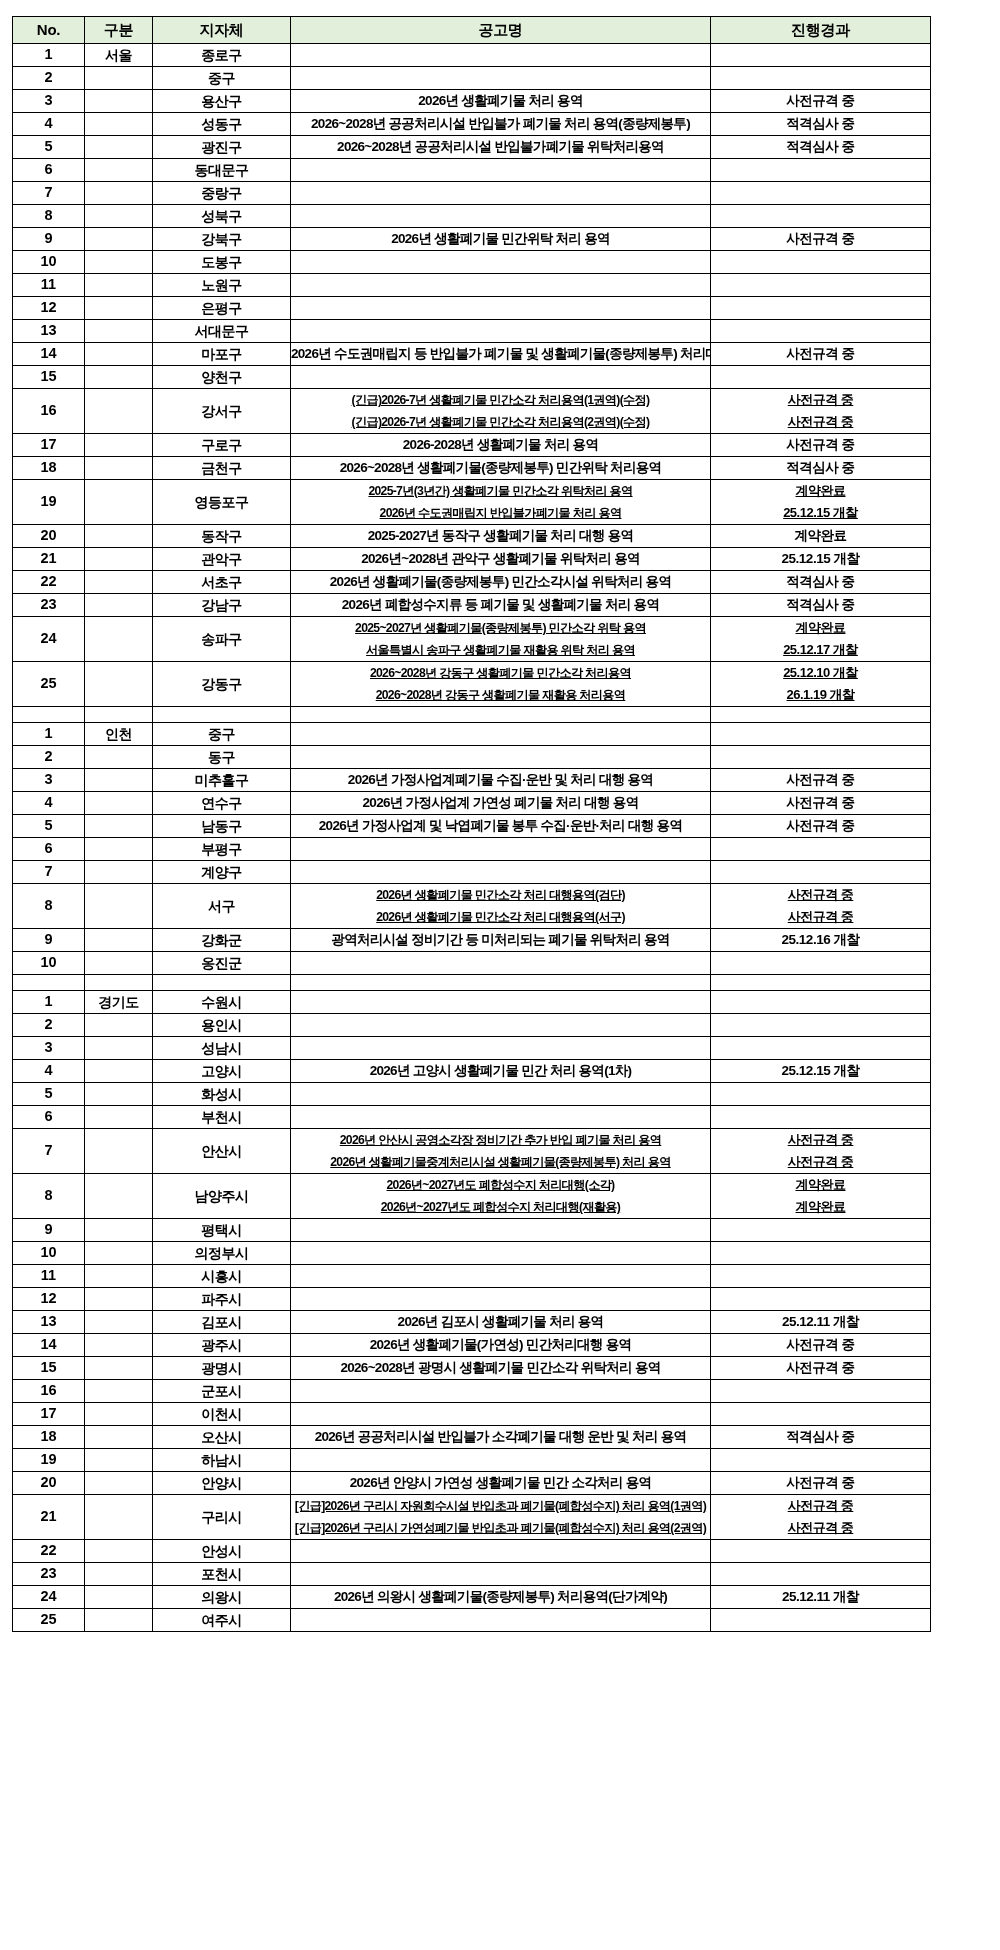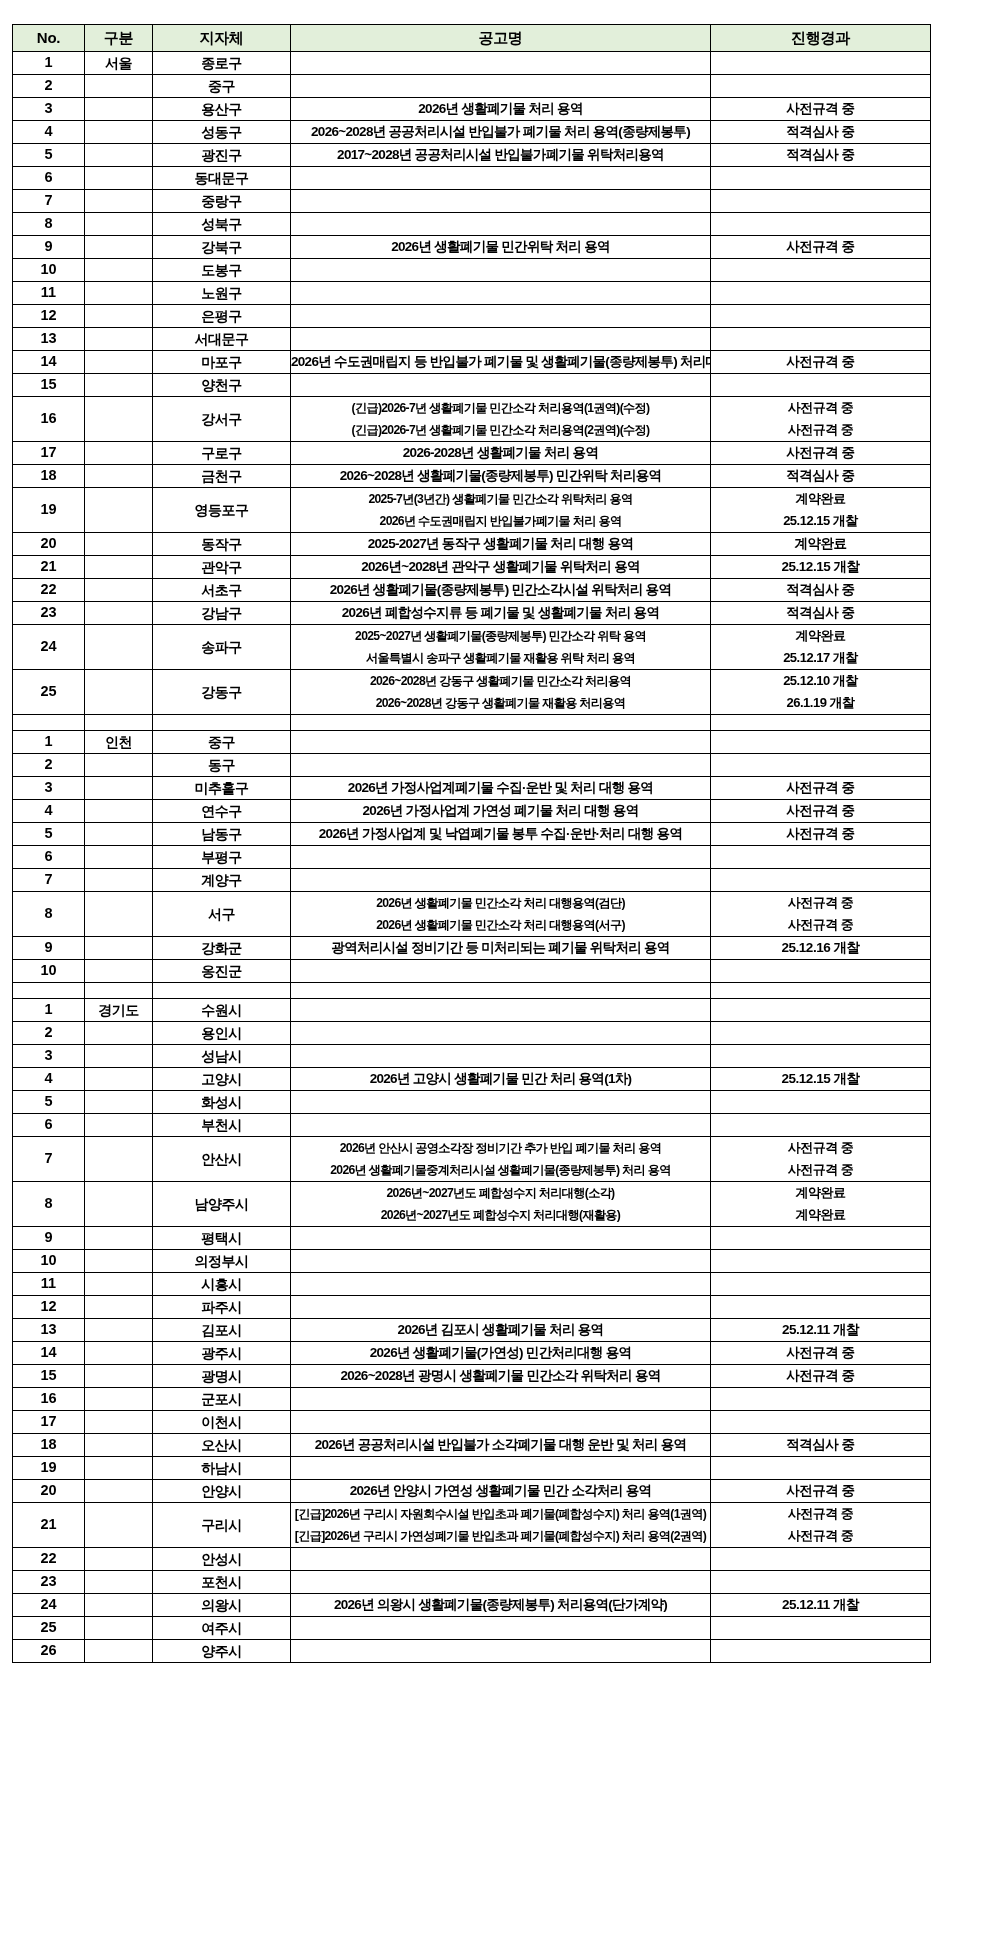--- a/index.html
+++ b/index.html
@@ -7,21 +7,21 @@
   body{
     width:1000px;height:1950px;
     font-family:"Liberation Sans","DejaVu Sans",sans-serif;
     color:#000000;
     -webkit-font-smoothing:antialiased;
   }
   #sheet{
     position:relative;
     width:1000px;height:1950px;
     box-sizing:border-box;
-    padding:24px 12px 0 12px;
+    padding:16px 12px 0 12px;
   }
   table.grid{
     border-collapse:collapse;
     table-layout:fixed;
     width:918px;
     margin:0;
   }
   table.grid td, table.grid th{
     border:1px solid #000000;
     padding:0;
@@ -61,20 +61,21 @@
   }
   td.status{
     letter-spacing:-0.5px;
     font-size:13.5px;
   }
   
   .lines{
     display:flex;
     flex-direction:column;
     justify-content:center;
+    text-decoration:underline;
   }
   .lines > span{
     display:block;
     height:22px;
     line-height:22px;
     font-size:12.2px;
     letter-spacing:-0.7px;
   }
   td.status .lines > span{font-size:13px;letter-spacing:-0.5px;}
   tr.r2 td{height:44px;}
@@ -128,21 +129,21 @@
           <td class="no">4</td>
           <td class="region"></td>
           <td class="local">성동구</td>
           <td class="title">2026~2028년 공공처리시설 반입불가 폐기물 처리 용역(종량제봉투)</td>
           <td class="status">적격심사 중</td>
         </tr>
         <tr class="">
           <td class="no">5</td>
           <td class="region"></td>
           <td class="local">광진구</td>
-          <td class="title">2017~2028년 공공처리시설 반입불가폐기물 위탁처리용역</td>
+          <td class="title">2026~2028년 공공처리시설 반입불가폐기물 위탁처리용역</td>
           <td class="status">적격심사 중</td>
         </tr>
         <tr class="">
           <td class="no">6</td>
           <td class="region"></td>
           <td class="local">동대문구</td>
           <td class="title"></td>
           <td class="status"></td>
         </tr>
         <tr class="">
@@ -607,25 +608,18 @@
           <td class="no">24</td>
           <td class="region"></td>
           <td class="local">의왕시</td>
           <td class="title">2026년 의왕시 생활폐기물(종량제봉투) 처리용역(단가계약)</td>
           <td class="status">25.12.11 개찰</td>
         </tr>
         <tr class="">
           <td class="no">25</td>
           <td class="region"></td>
           <td class="local">여주시</td>
-          <td class="title"></td>
-          <td class="status"></td>
-        </tr>
-        <tr class="">
-          <td class="no">26</td>
-          <td class="region"></td>
-          <td class="local">양주시</td>
           <td class="title"></td>
           <td class="status"></td>
         </tr>
       </tbody>
   </table>
 </div>
 
 </body></html>

